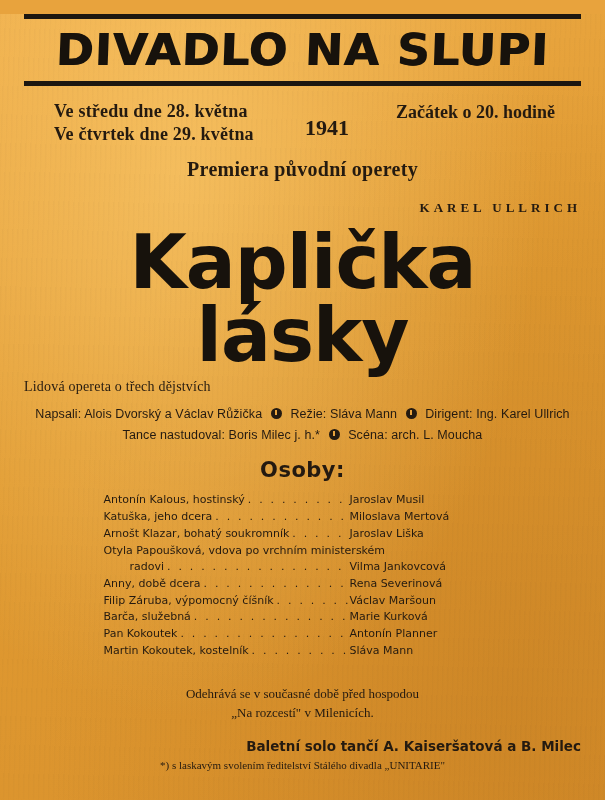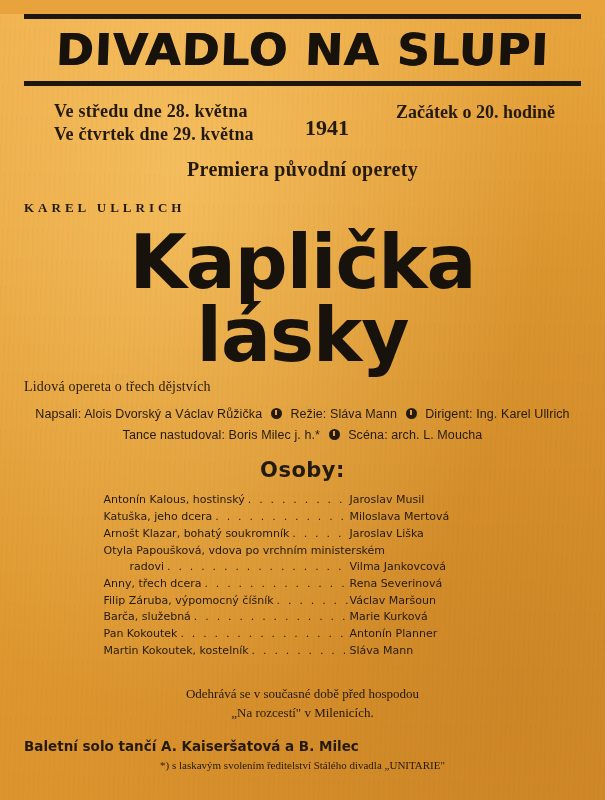--- a/index.html
+++ b/index.html
@@ -93,21 +93,21 @@
 
   .premiere {
     text-align: center;
     font-weight: bold;
     font-size: 20px;
     margin-top: 12px;
     letter-spacing: 0.3px;
   }
 
   .author {
-    text-align: left;
+    text-align: right;
     font-weight: bold;
     font-size: 13px;
     letter-spacing: 4px;
     margin-top: 19px;
   }
 
   .maintitle {
     text-align: center;
     font-family: "DejaVu Sans", sans-serif;
     font-weight: bold;
@@ -192,21 +192,21 @@
     padding-left: 26px;
   }
 
   .setting {
     text-align: center;
     font-size: 13px;
     line-height: 1.5;
     margin-top: 24px;
   }
   .ballet {
-    text-align: left;
+    text-align: right;
     font-family: "DejaVu Sans", sans-serif;
     font-weight: bold;
     font-size: 13.5px;
     margin-top: 15px;
   }
   .footnote {
     text-align: center;
     font-size: 11px;
     margin-top: 5px;
   }
@@ -275,21 +275,21 @@
       <span class="cast-role">Otyla Papoušková, vdova po vrchním ministerském</span>
       <span class="cast-dots"></span>
       <span class="cast-actor"></span>
     </div>
     <div class="cast-row indent">
       <span class="cast-role">radovi</span>
       <span class="cast-dots">. . . . . . . . . . . . . . . . . . . . . . . . . . . . . .</span>
       <span class="cast-actor">Vilma Jankovcová</span>
     </div>
     <div class="cast-row">
-      <span class="cast-role">Anny, třech dcera</span>
+      <span class="cast-role">Anny, době dcera</span>
       <span class="cast-dots">. . . . . . . . . . . . . . . . . . . . . . . . . . . . . .</span>
       <span class="cast-actor">Rena Severinová</span>
     </div>
     <div class="cast-row">
       <span class="cast-role">Filip Záruba, výpomocný číšník</span>
       <span class="cast-dots">. . . . . . . . . . . . . . . . . . . . . . . . . . . . . .</span>
       <span class="cast-actor">Václav Maršoun</span>
     </div>
     <div class="cast-row">
       <span class="cast-role">Barča, služebná</span>

